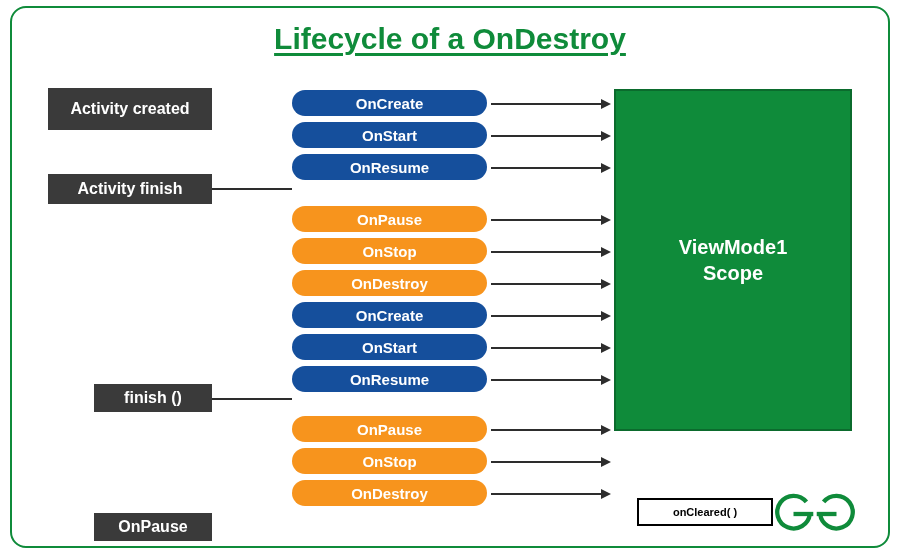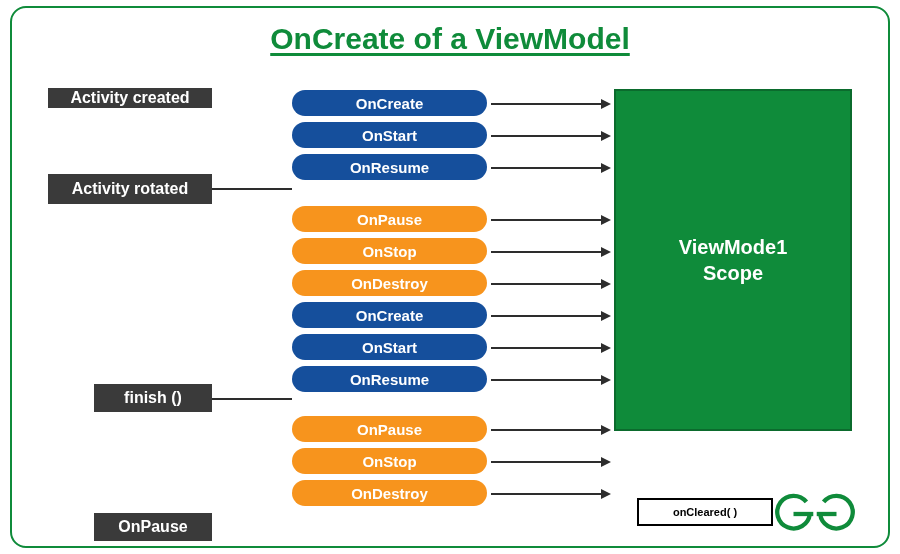--- a/index.html
+++ b/index.html
@@ -124,25 +124,25 @@
     width: 86px;
     height: 44px;
   }
   .logo svg { width: 100%; height: 100%; }
 </style>
 </head>
 <body>
 
 <div class="frame">
 
-  <div class="title">OnCreate of a ViewModel</div>
+  <div class="title">Lifecycle of a OnDestroy</div>
 
-  <div class="lbl" style="left:36px; top:80px; width:164px; height:20px;">Activity created</div>
+  <div class="lbl" style="left:36px; top:80px; width:164px; height:42px;">Activity created</div>
 
-  <div class="lbl" style="left:36px; top:166px; width:164px; height:30px;">Activity rotated</div>
+  <div class="lbl" style="left:36px; top:166px; width:164px; height:30px;">Activity finish</div>
 
   <div class="lbl" style="left:82px; top:376px; width:118px; height:28px;">finish ()</div>
 
   <div class="lbl" style="left:82px; top:505px; width:118px; height:28px;">OnPause</div>
 
   <div class="conn" style="left:200px; top:180px; width:80px;"></div>
   <div class="conn" style="left:200px; top:390px; width:80px;"></div>
 
   <div class="scope">
     <span>ViewMode1</span>

